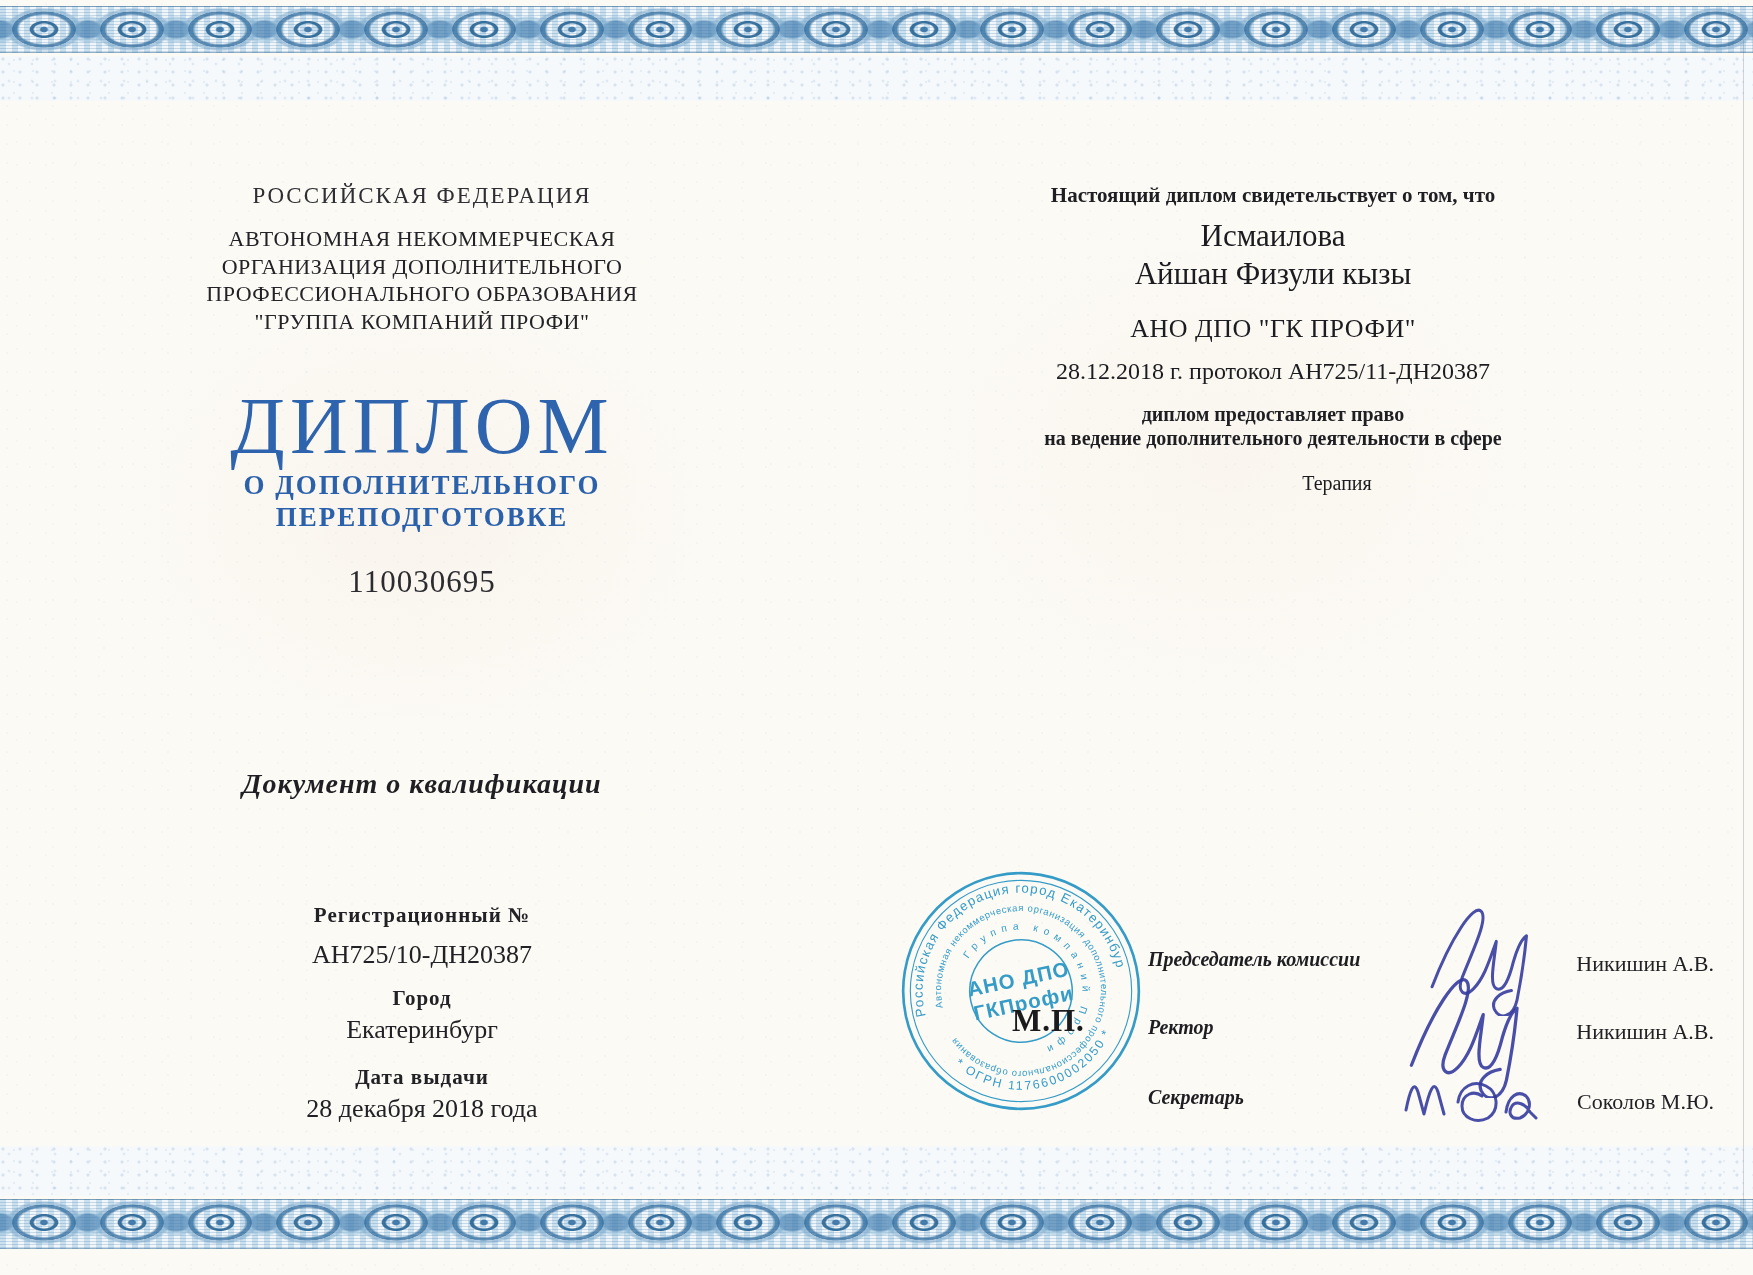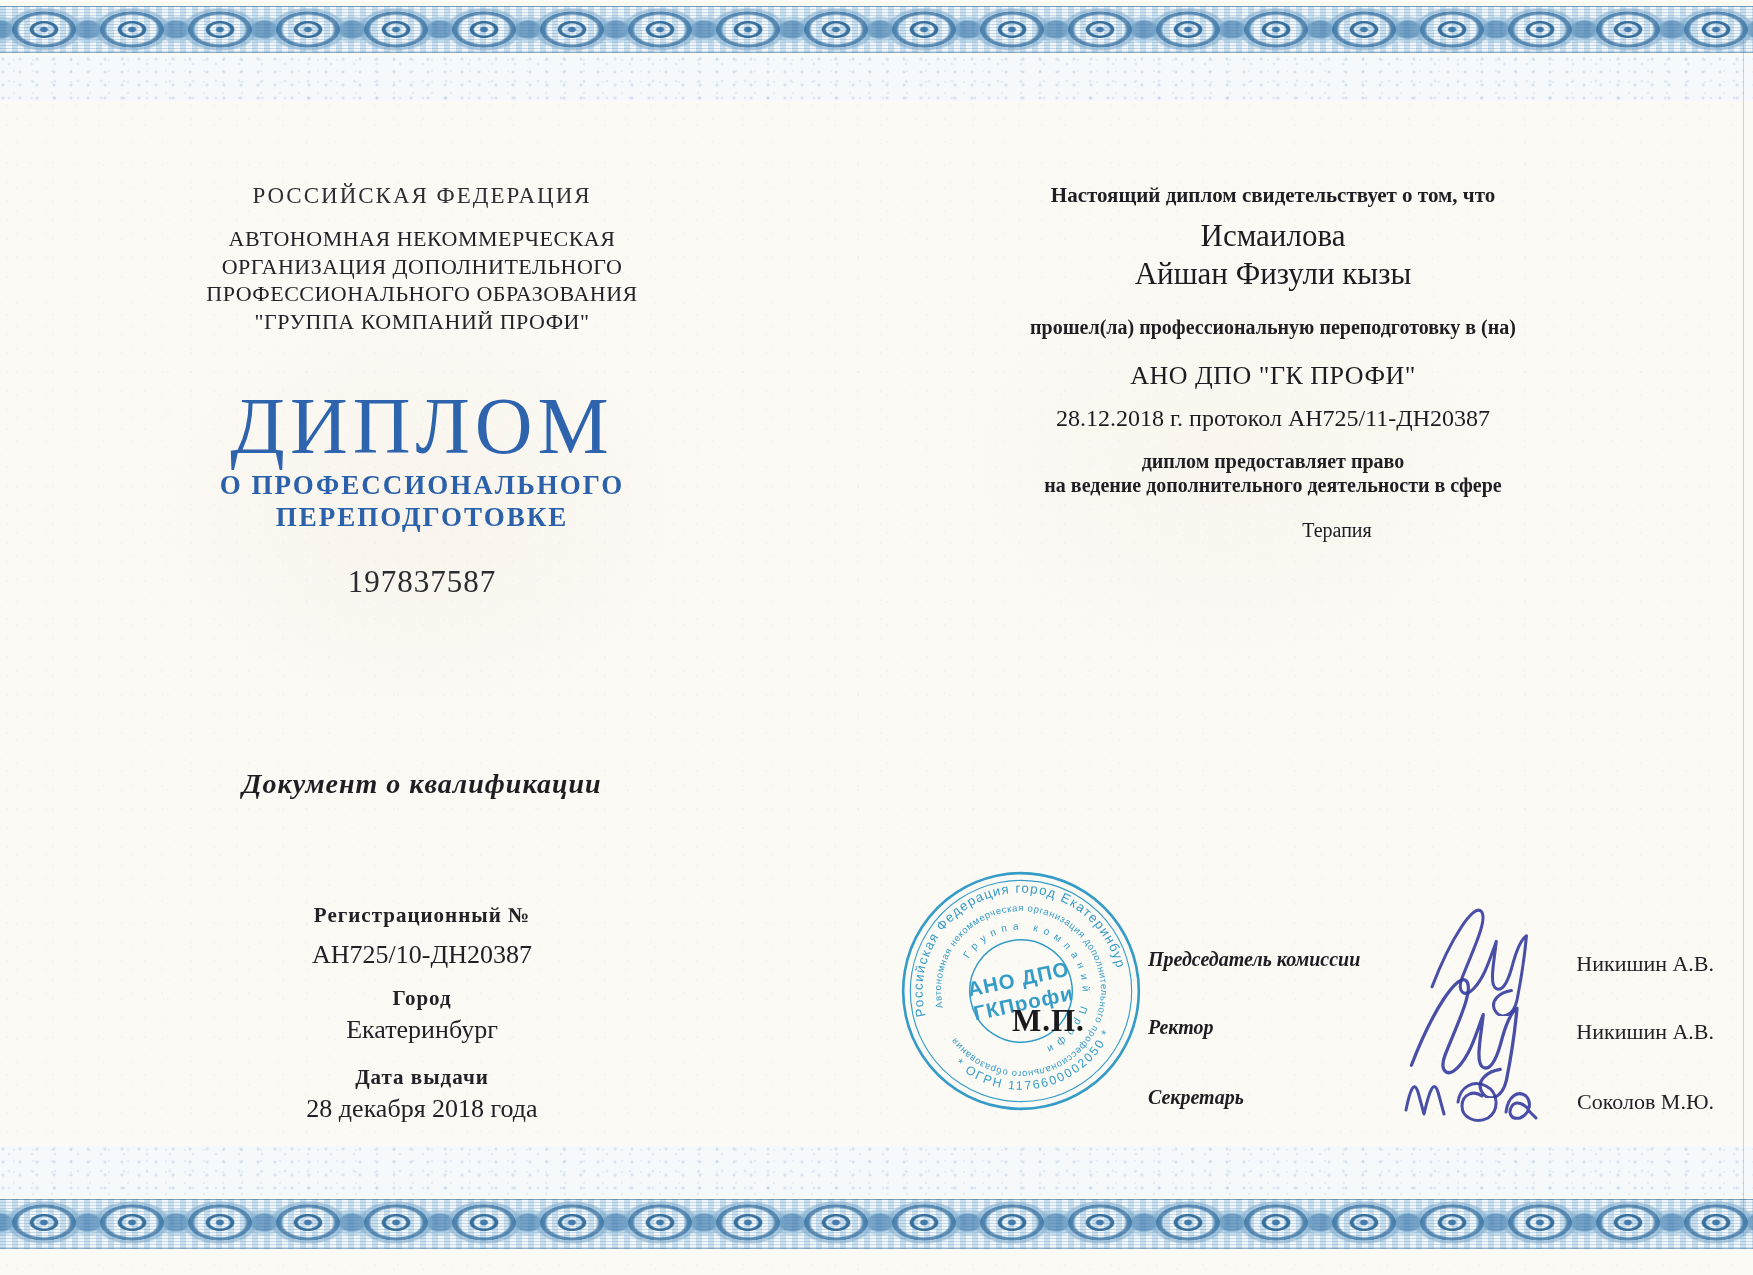--- a/index.html
+++ b/index.html
@@ -90,38 +90,37 @@
   <div class="left-col">
     <div class="country">РОССИЙСКАЯ ФЕДЕРАЦИЯ</div>
     <div class="org">
       <div>АВТОНОМНАЯ НЕКОММЕРЧЕСКАЯ</div>
       <div>ОРГАНИЗАЦИЯ ДОПОЛНИТЕЛЬНОГО</div>
       <div>ПРОФЕССИОНАЛЬНОГО ОБРАЗОВАНИЯ</div>
       <div>"ГРУППА КОМПАНИЙ ПРОФИ"</div>
     </div>
     <div class="title">ДИПЛОМ</div>
     <div class="subtitle">
-      <div>О ПРОФЕССИОНАЛЬНОГО</div>
+      <div>О ДОПОЛНИТЕЛЬНОГО</div>
       <div>ПЕРЕПОДГОТОВКЕ</div>
     </div>
-    <div class="number">197837587</div>
+    <div class="number">110030695</div>
     <div class="qual">Документ о квалификации</div>
     <div class="small-label lbl-reg">Регистрационный №</div>
     <div class="big-value mt12">АН725/10-ДН20387</div>
     <div class="small-label mt16">Город</div>
     <div class="big-value mt4">Екатеринбург</div>
     <div class="small-label mt20">Дата выдачи</div>
     <div class="big-value mt4">28 декабря 2018 года</div>
   </div>
 
   <div class="right-col">
     <div class="statement">Настоящий диплом свидетельствует о том, что</div>
     <div class="holder" style="margin-top:10px;">Исмаилова</div>
     <div class="holder" style="margin-top:2px;">Айшан Физули кызы</div>
-    <div class="helper" style="margin-top:24px;">прошел(ла) профессиональную переподготовку в (на)</div>
     <div class="institution">АНО ДПО "ГК ПРОФИ"</div>
     <div class="decision-value">28.12.2018 г. протокол АН725/11-ДН20387</div>
     <div class="helper grants">
       <div>диплом предоставляет право</div>
       <div>на ведение дополнительного деятельности в сфере</div>
     </div>
     <div class="field">Терапия</div>
   </div>
 
   <svg class="stamp" viewBox="-122 -122 244 244">

